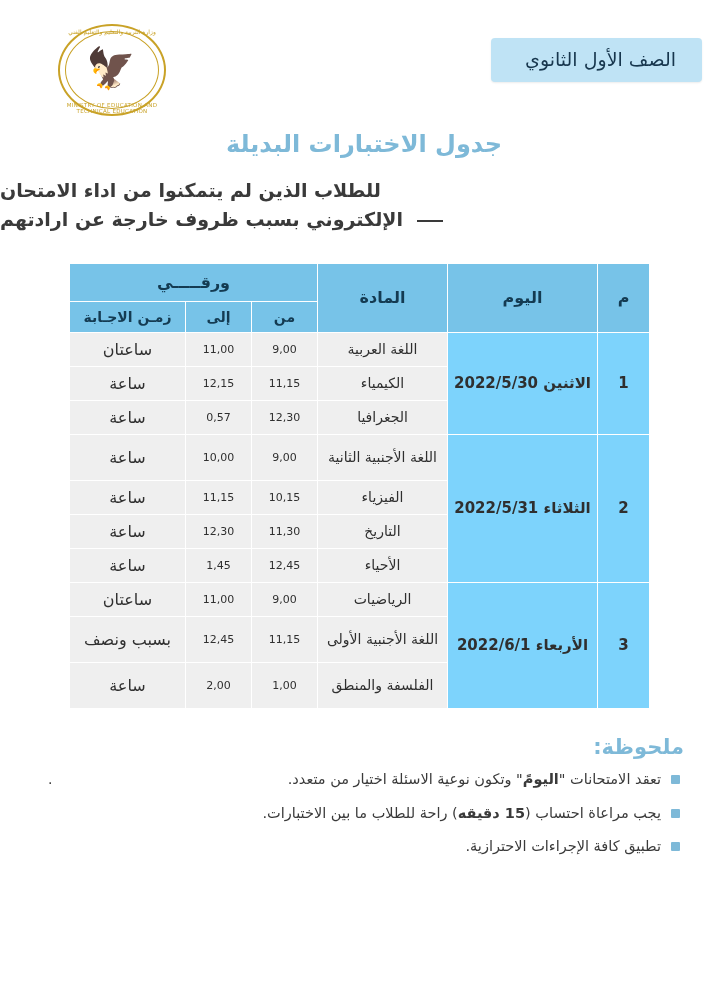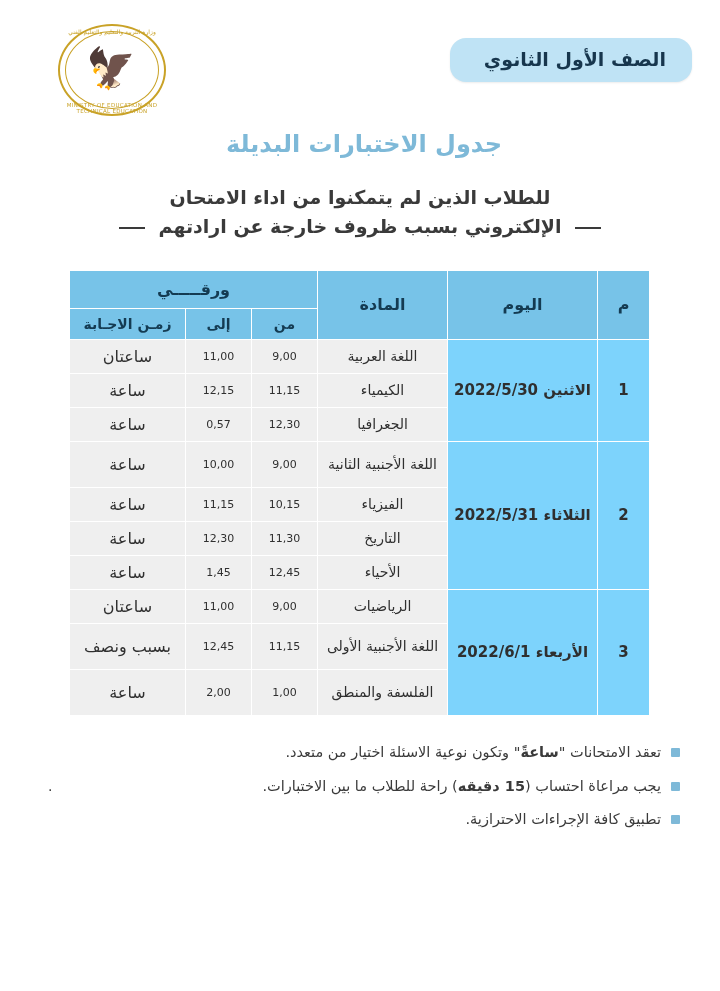--- a/index.html
+++ b/index.html
@@ -18,27 +18,27 @@
   }
 
   
   .header {
     position: relative;
     height: 120px;
   }
   .grade-badge {
     position: absolute;
     top: 38px;
-    right: 28px;
+    right: 18px;
     background: #bfe3f5;
     color: #17364d;
     font-size: 19px;
-    font-weight: bold;
+    font-weight: normal;
     padding: 10px 26px 12px 34px;
-    border-radius: 16px;
+    border-radius: 4px;
     letter-spacing: 0;
     box-shadow: 0 1px 2px rgba(0,0,0,0.08);
   }
   .logo {
     position: absolute;
     top: 22px;
     left: 52px;
     width: 120px;
     height: 96px;
   }
@@ -85,22 +85,22 @@
   
   .title-main {
     text-align: center;
     color: #7eb9d8;
     font-size: 24px;
     font-weight: bold;
     margin-top: 10px;
     padding-left: 8px;
   }
   .subtitle-wrap {
-    text-align: center;
-    margin-top: 25px;
+    text-align: left;
+    margin-top: 18px;
     color: #3a3a3a;
     font-size: 19px;
     font-weight: bold;
     line-height: 1.55;
     position: relative;
   }
   .subtitle-line2 {
     display: inline-block;
     position: relative;
   }
@@ -321,25 +321,26 @@
             <td class="subj">الفلسفة والمنطق</td>
             <td class="num">1,00</td>
             <td class="num">2,00</td>
             <td class="dur">ساعة</td>
           </tr>
         </tbody>
     </table>
   </div>
 
   <div class="notes">
+    <div class="notes-title">ملحوظة:</div>
     <div class="notes-dot">.</div>
     <div id="notes-list">
         <div class="note-row">
           <span class="note-bullet"></span>
-          <span class="note-text">تعقد الامتحانات "<b>ساعةً</b>" وتكون نوعية الاسئلة اختيار من متعدد.</span>
+          <span class="note-text">تعقد الامتحانات "<b>اليومً</b>" وتكون نوعية الاسئلة اختيار من متعدد.</span>
         </div>
         <div class="note-row">
           <span class="note-bullet"></span>
           <span class="note-text">يجب مراعاة احتساب (<b>15 دقيقه</b>) راحة للطلاب ما بين الاختبارات.</span>
         </div>
         <div class="note-row">
           <span class="note-bullet"></span>
           <span class="note-text">تطبيق كافة الإجراءات الاحترازية.</span>
         </div>
       </div>

